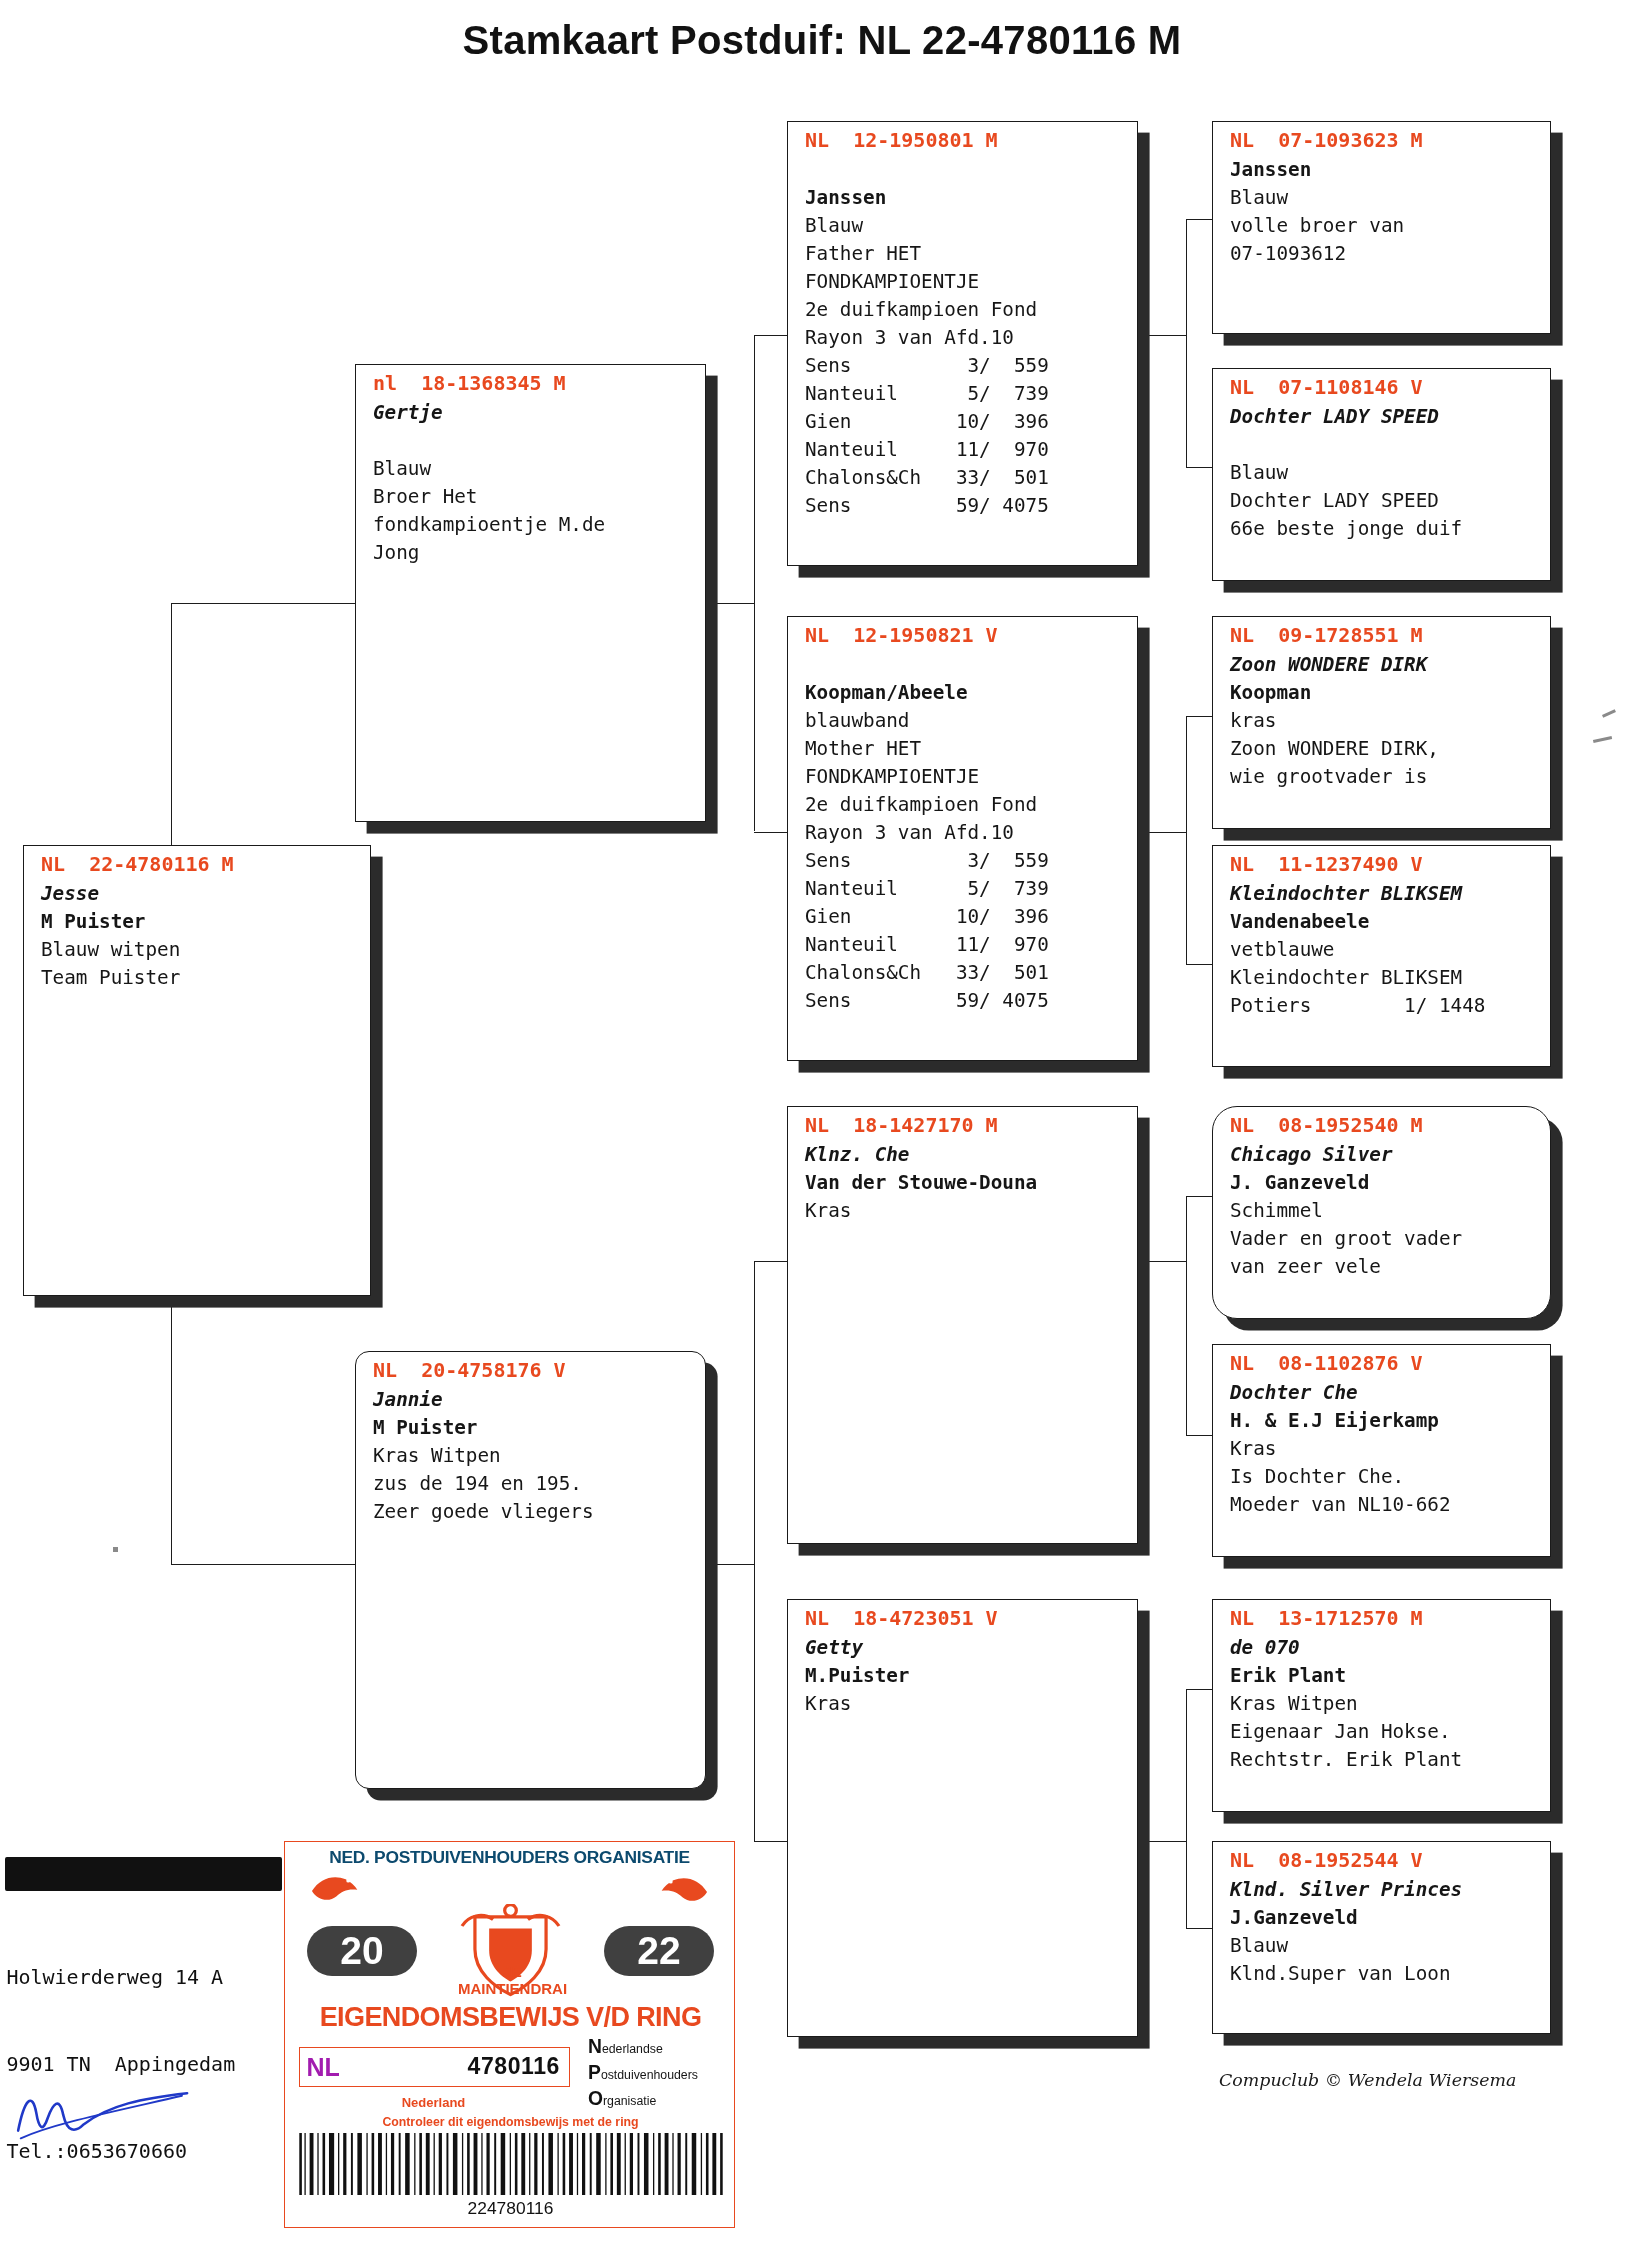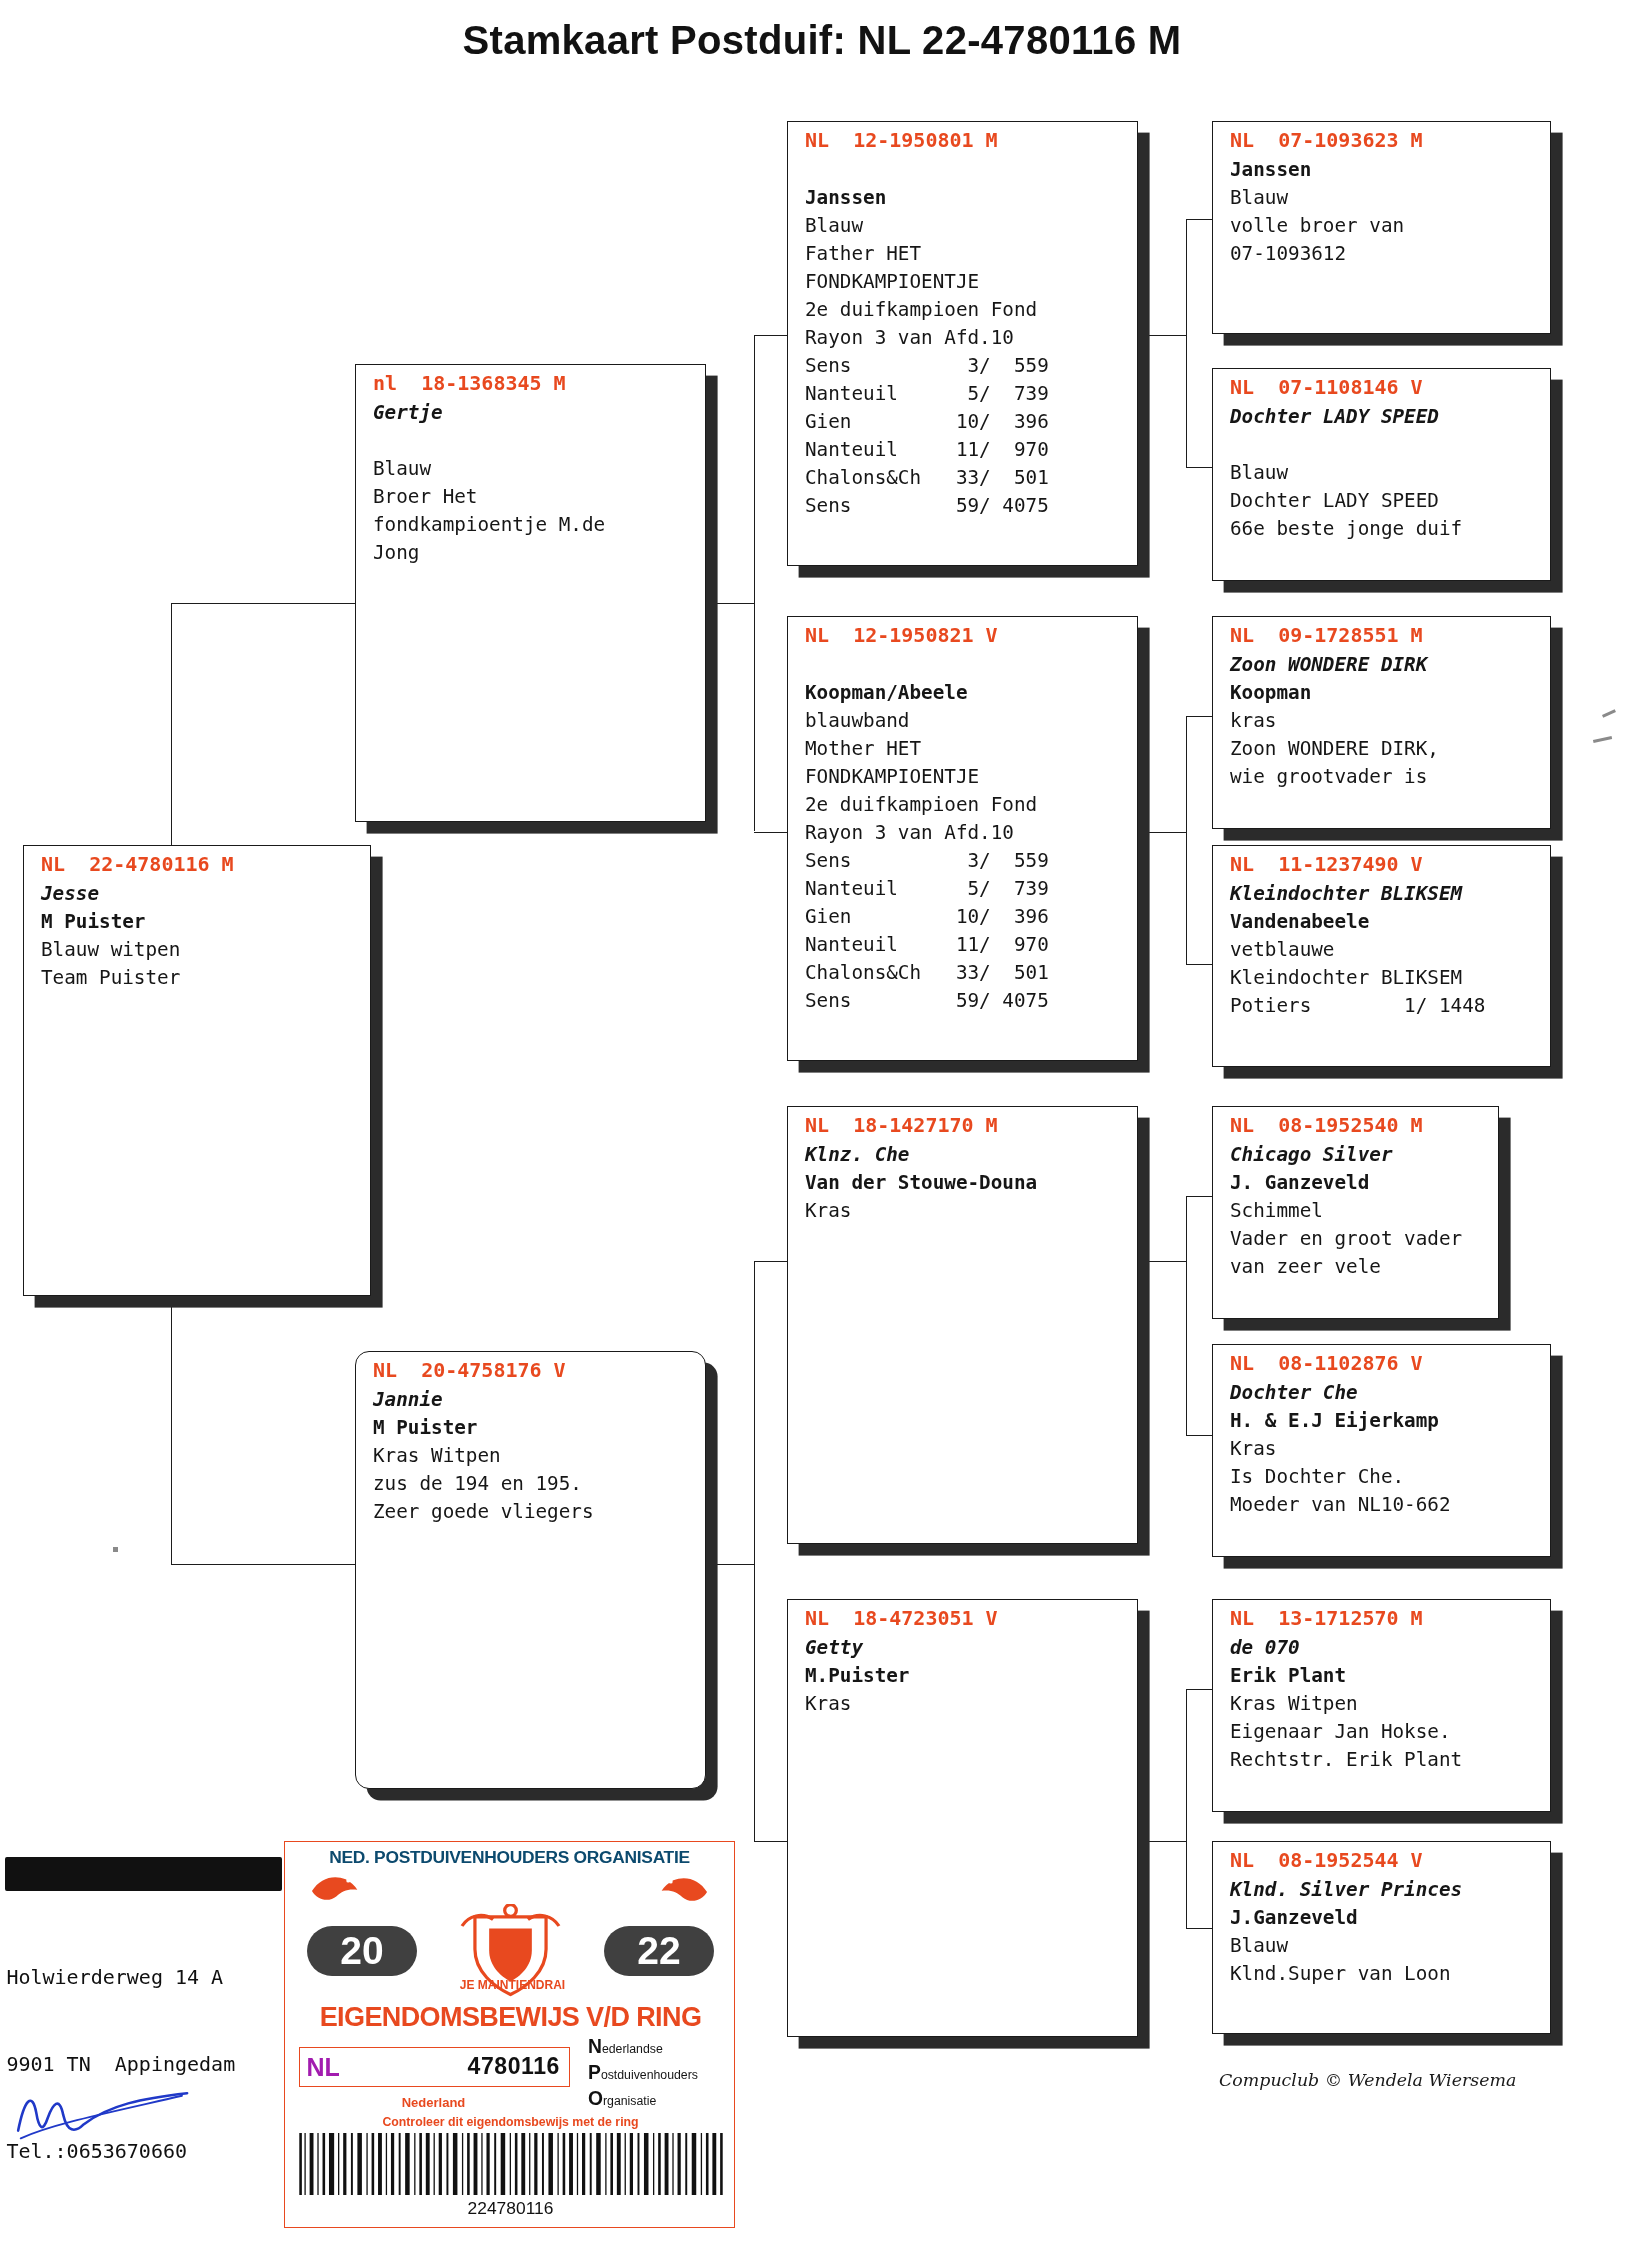--- a/index.html
+++ b/index.html
@@ -153,26 +153,26 @@
   }
   .stamp .crest {
     position: absolute;
     top: 62px;
     left: 164px;
     width: 123px;
     height: 97px;
   }
   .stamp .motto {
     position: absolute;
-    top: 136px;
+    top: 121px;
     left: 166px;
     width: 123px;
     text-align: center;
     font-family: "Liberation Sans", sans-serif;
-    font-size: 12px;
+    font-size: 15px;
     color: #e8491f;
     font-weight: 700;
   }
   .stamp .eig {
     position: absolute;
     top: 160px;
     left: 0;
     width: 451px;
     text-align: center;
     font-family: "Liberation Sans", sans-serif;
@@ -431,21 +431,21 @@
   <div class="hdr">NL  11-1237490 V</div>
   <div class="body">
     <div class="line italic-bold">Kleindochter BLIKSEM</div>
     <div class="line bold">Vandenabeele</div>
     <div class="line">vetblauwe</div>
     <div class="line">Kleindochter BLIKSEM</div>
     <div class="line">Potiers        1/ 1448</div>
   </div>
 </div>
 
-<div class="card" style="left:1212px; top:1106px; width:287px; height:213px;">
+<div class="card" style="left:1212px; top:1106px; width:339px; height:213px;border-radius:25px;">
   <div class="hdr">NL  08-1952540 M</div>
   <div class="body">
     <div class="line italic-bold">Chicago Silver</div>
     <div class="line bold">J. Ganzeveld</div>
     <div class="line">Schimmel</div>
     <div class="line">Vader en groot vader</div>
     <div class="line">van zeer vele</div>
   </div>
 </div>
 

